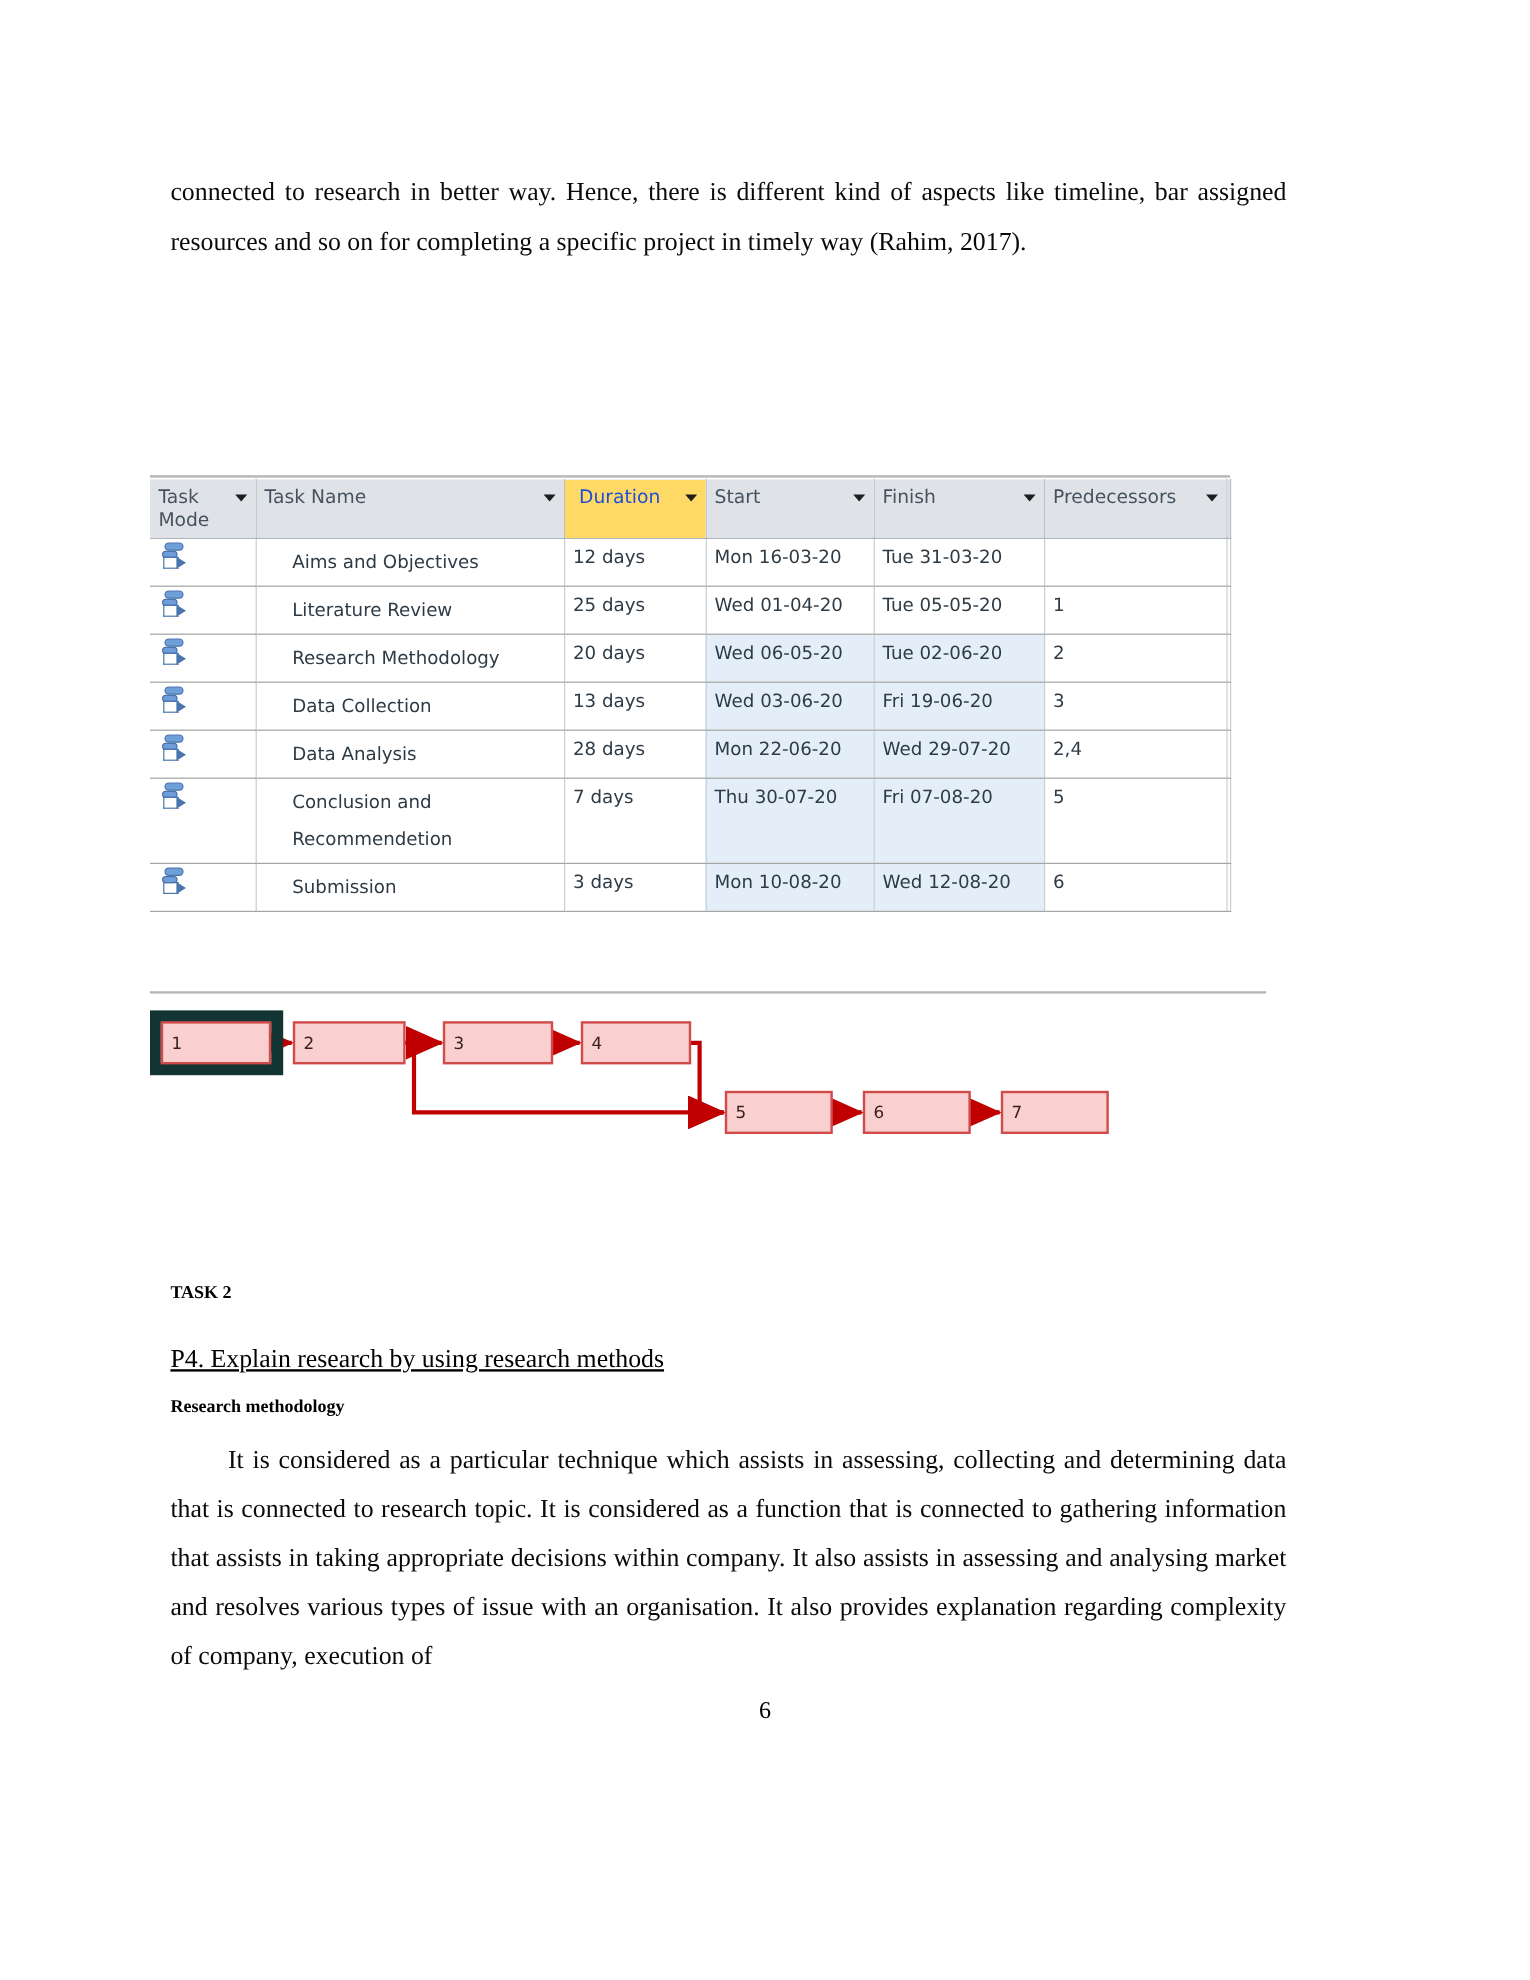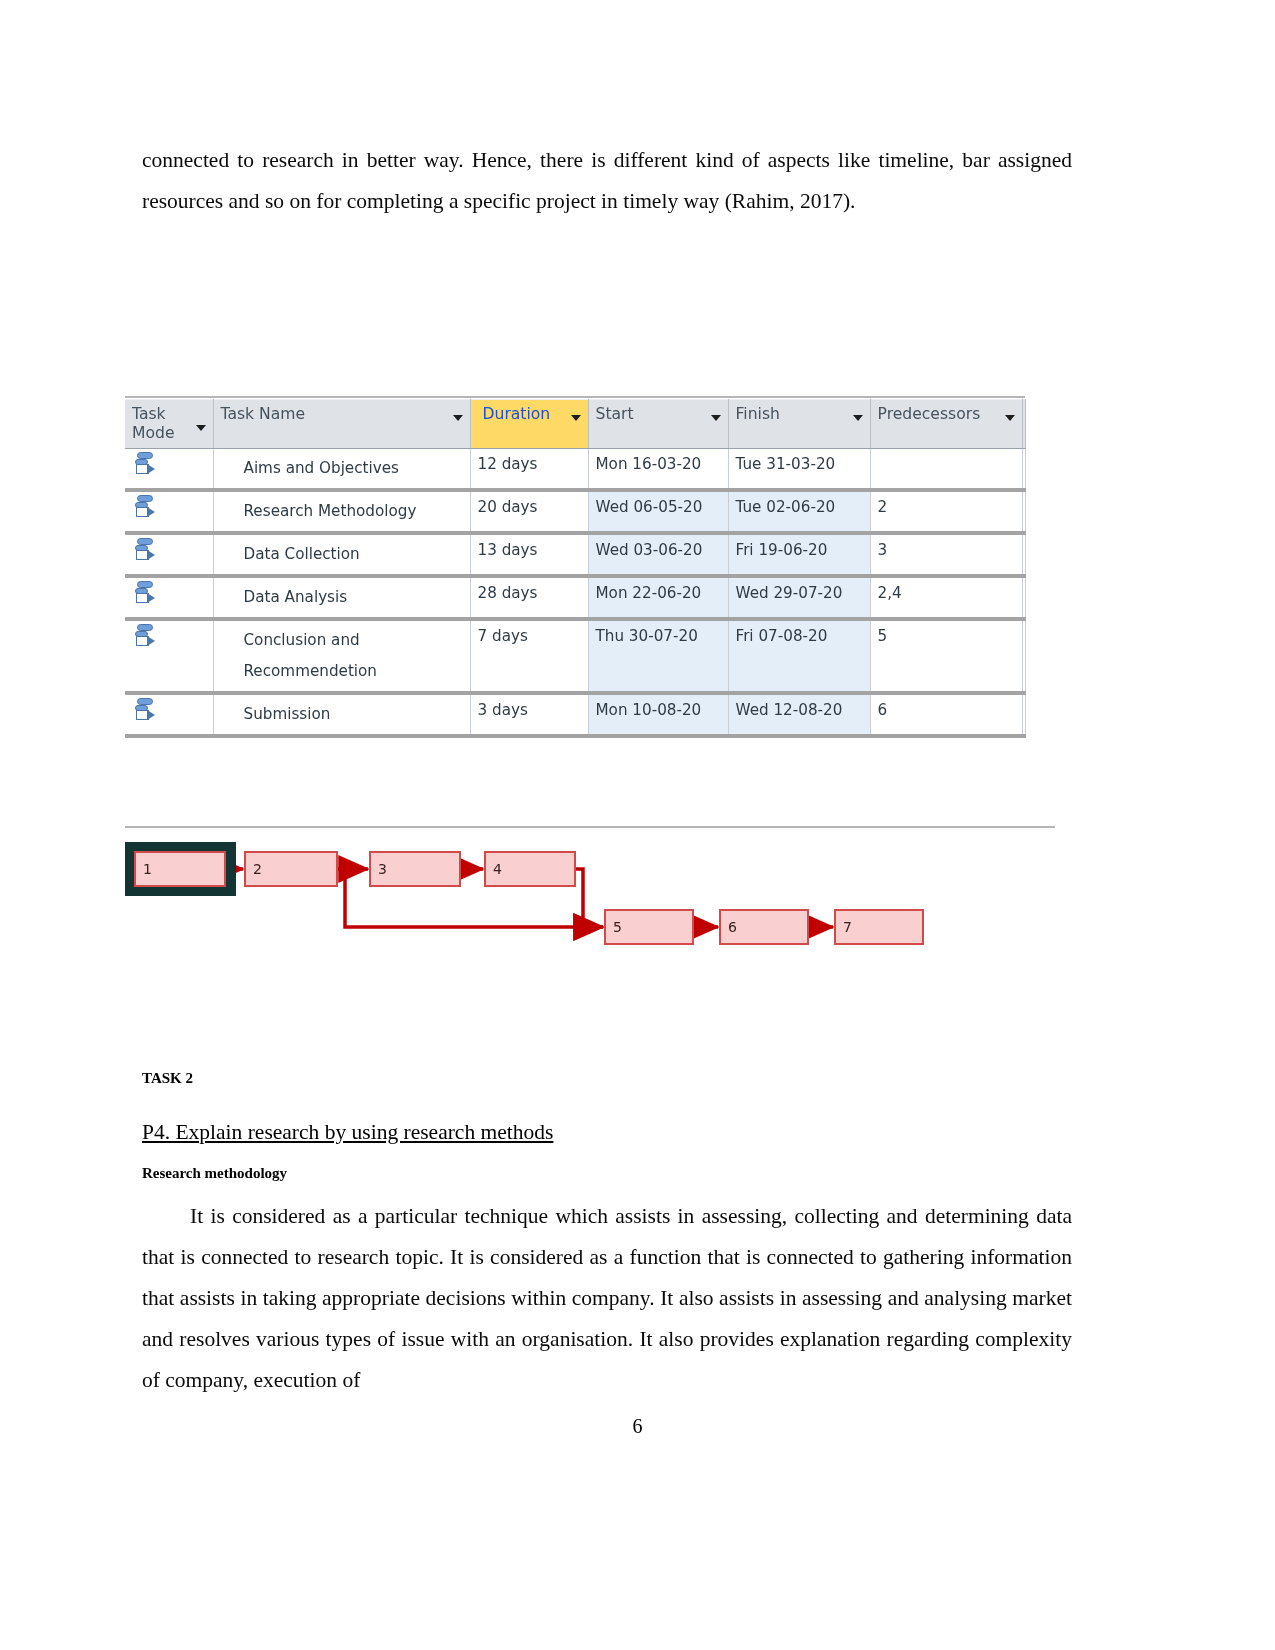--- a/index.html
+++ b/index.html
@@ -105,35 +105,35 @@
     vertical-align: top;
     height: 48px;
     position: relative;
     white-space: normal;
   }
   table.msp thead th.dur-col {
     background: #ffd966;
     color: #1d4ed8;
     padding-left: 12px;
   }
-  .th-inner { display: flex; align-items: center; justify-content: space-between; }
+  .th-inner { display: flex; align-items: flex-start; justify-content: space-between; }
   .th-label { line-height: 19px; }
   .filter-arrow {
     width: 0; height: 0;
     border-left: 5.5px solid transparent;
     border-right: 5.5px solid transparent;
     border-top: 6px solid #1d1d1d;
     margin-top: 7px;
     margin-left: 6px;
     flex: 0 0 auto;
   }
 
   table.msp tbody td {
     border-right: 1px solid #c9ced4;
-    border-bottom: 4px solid #a3a3a3;
+    border-bottom: 1px solid #a3a3a3;
     padding: 4px 7px;
     vertical-align: top;
     height: 31px;
     line-height: 23px;
     white-space: nowrap;
     margin-top: 45px;
   }
   table.msp tbody td.td-mode { padding: 2px 4px 2px 10px; }
   table.msp tbody td.td-name { padding-left: 30px; white-space: normal; line-height: 31px;}
   table.msp tbody td.hl { background: #e4eef9; }
@@ -274,20 +274,37 @@
                 <div class="arrow"></div>
                 <div class="arrowmask"></div>
                 <div class="arrowhead"></div>
               </div>
             </td>
             <td class="td-name">Aims and Objectives</td>
             <td>12 days</td>
             <td class="">Mon 16-03-20</td>
             <td class="">Tue 31-03-20</td>
             <td></td>
+            <td></td>
+          </tr>
+          <tr>
+            <td class="td-mode">
+              <div class="modeicon">
+                <div class="bar1"></div>
+                <div class="bar2"></div>
+                <div class="arrow"></div>
+                <div class="arrowmask"></div>
+                <div class="arrowhead"></div>
+              </div>
+            </td>
+            <td class="td-name">Literature Review</td>
+            <td>25 days</td>
+            <td class="">Wed 01-04-20</td>
+            <td class="">Tue 05-05-20</td>
+            <td>1</td>
             <td></td>
           </tr>
           <tr>
             <td class="td-mode">
               <div class="modeicon">
                 <div class="bar1"></div>
                 <div class="bar2"></div>
                 <div class="arrow"></div>
                 <div class="arrowmask"></div>
                 <div class="arrowhead"></div>

